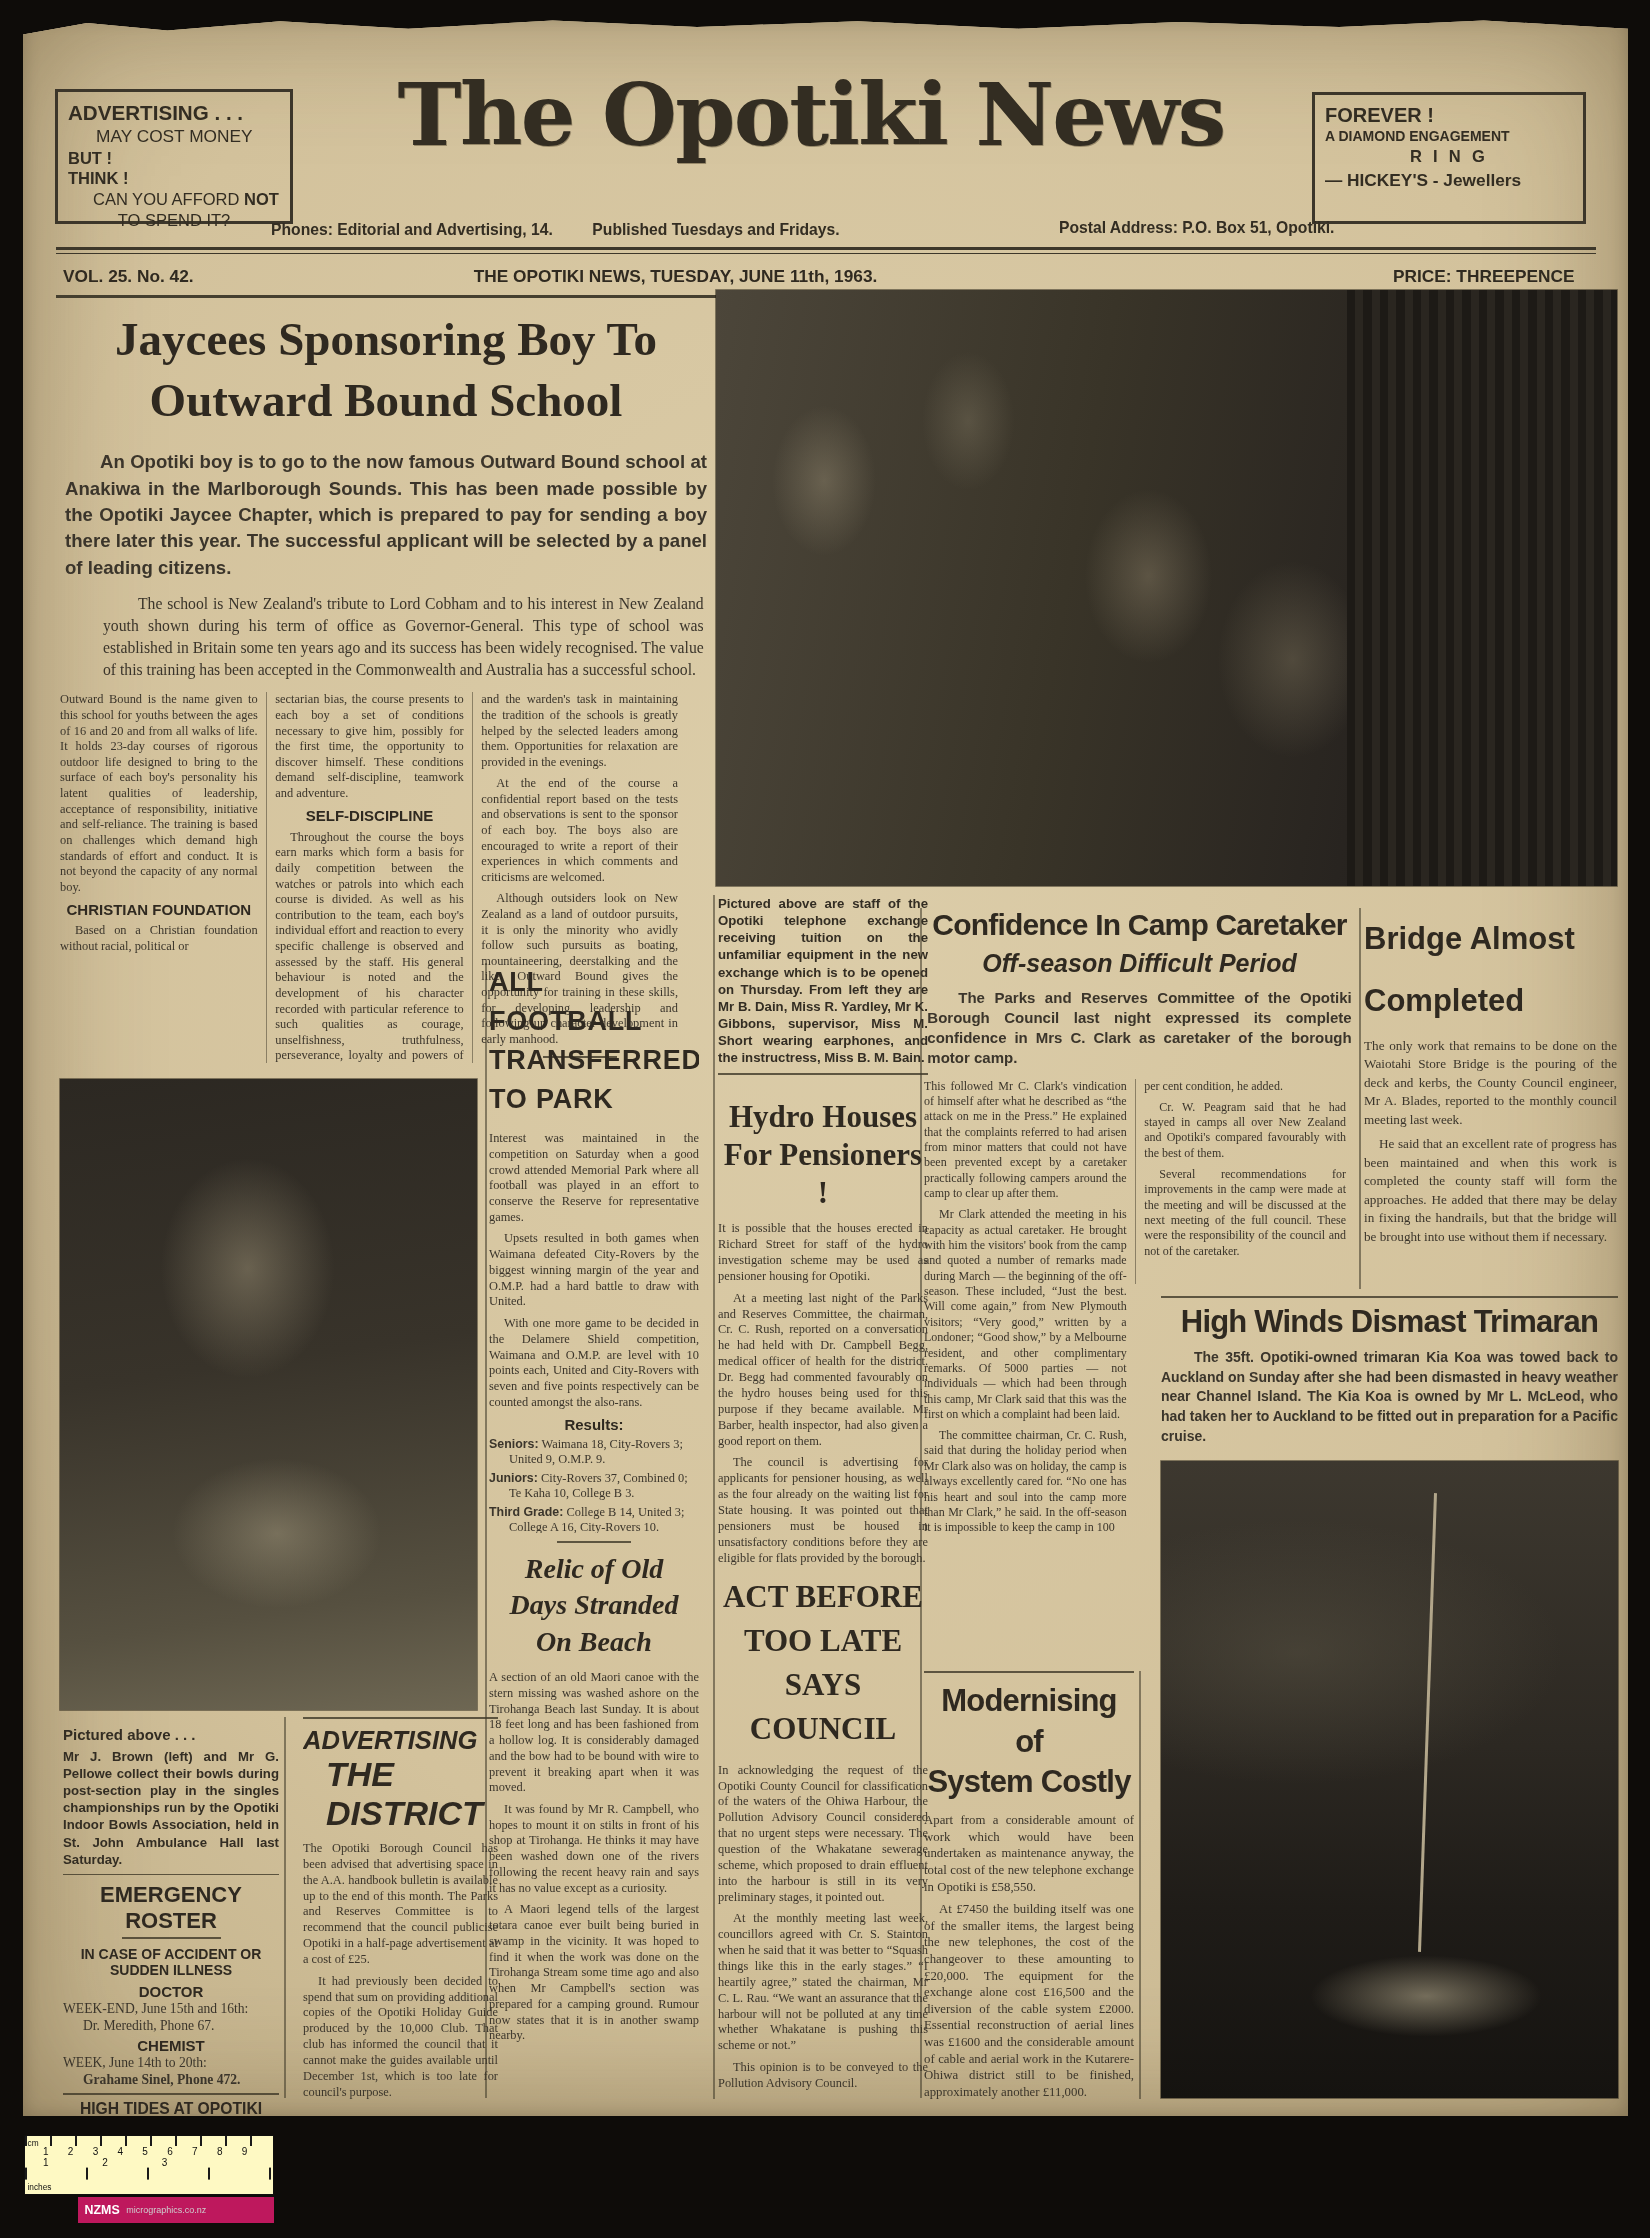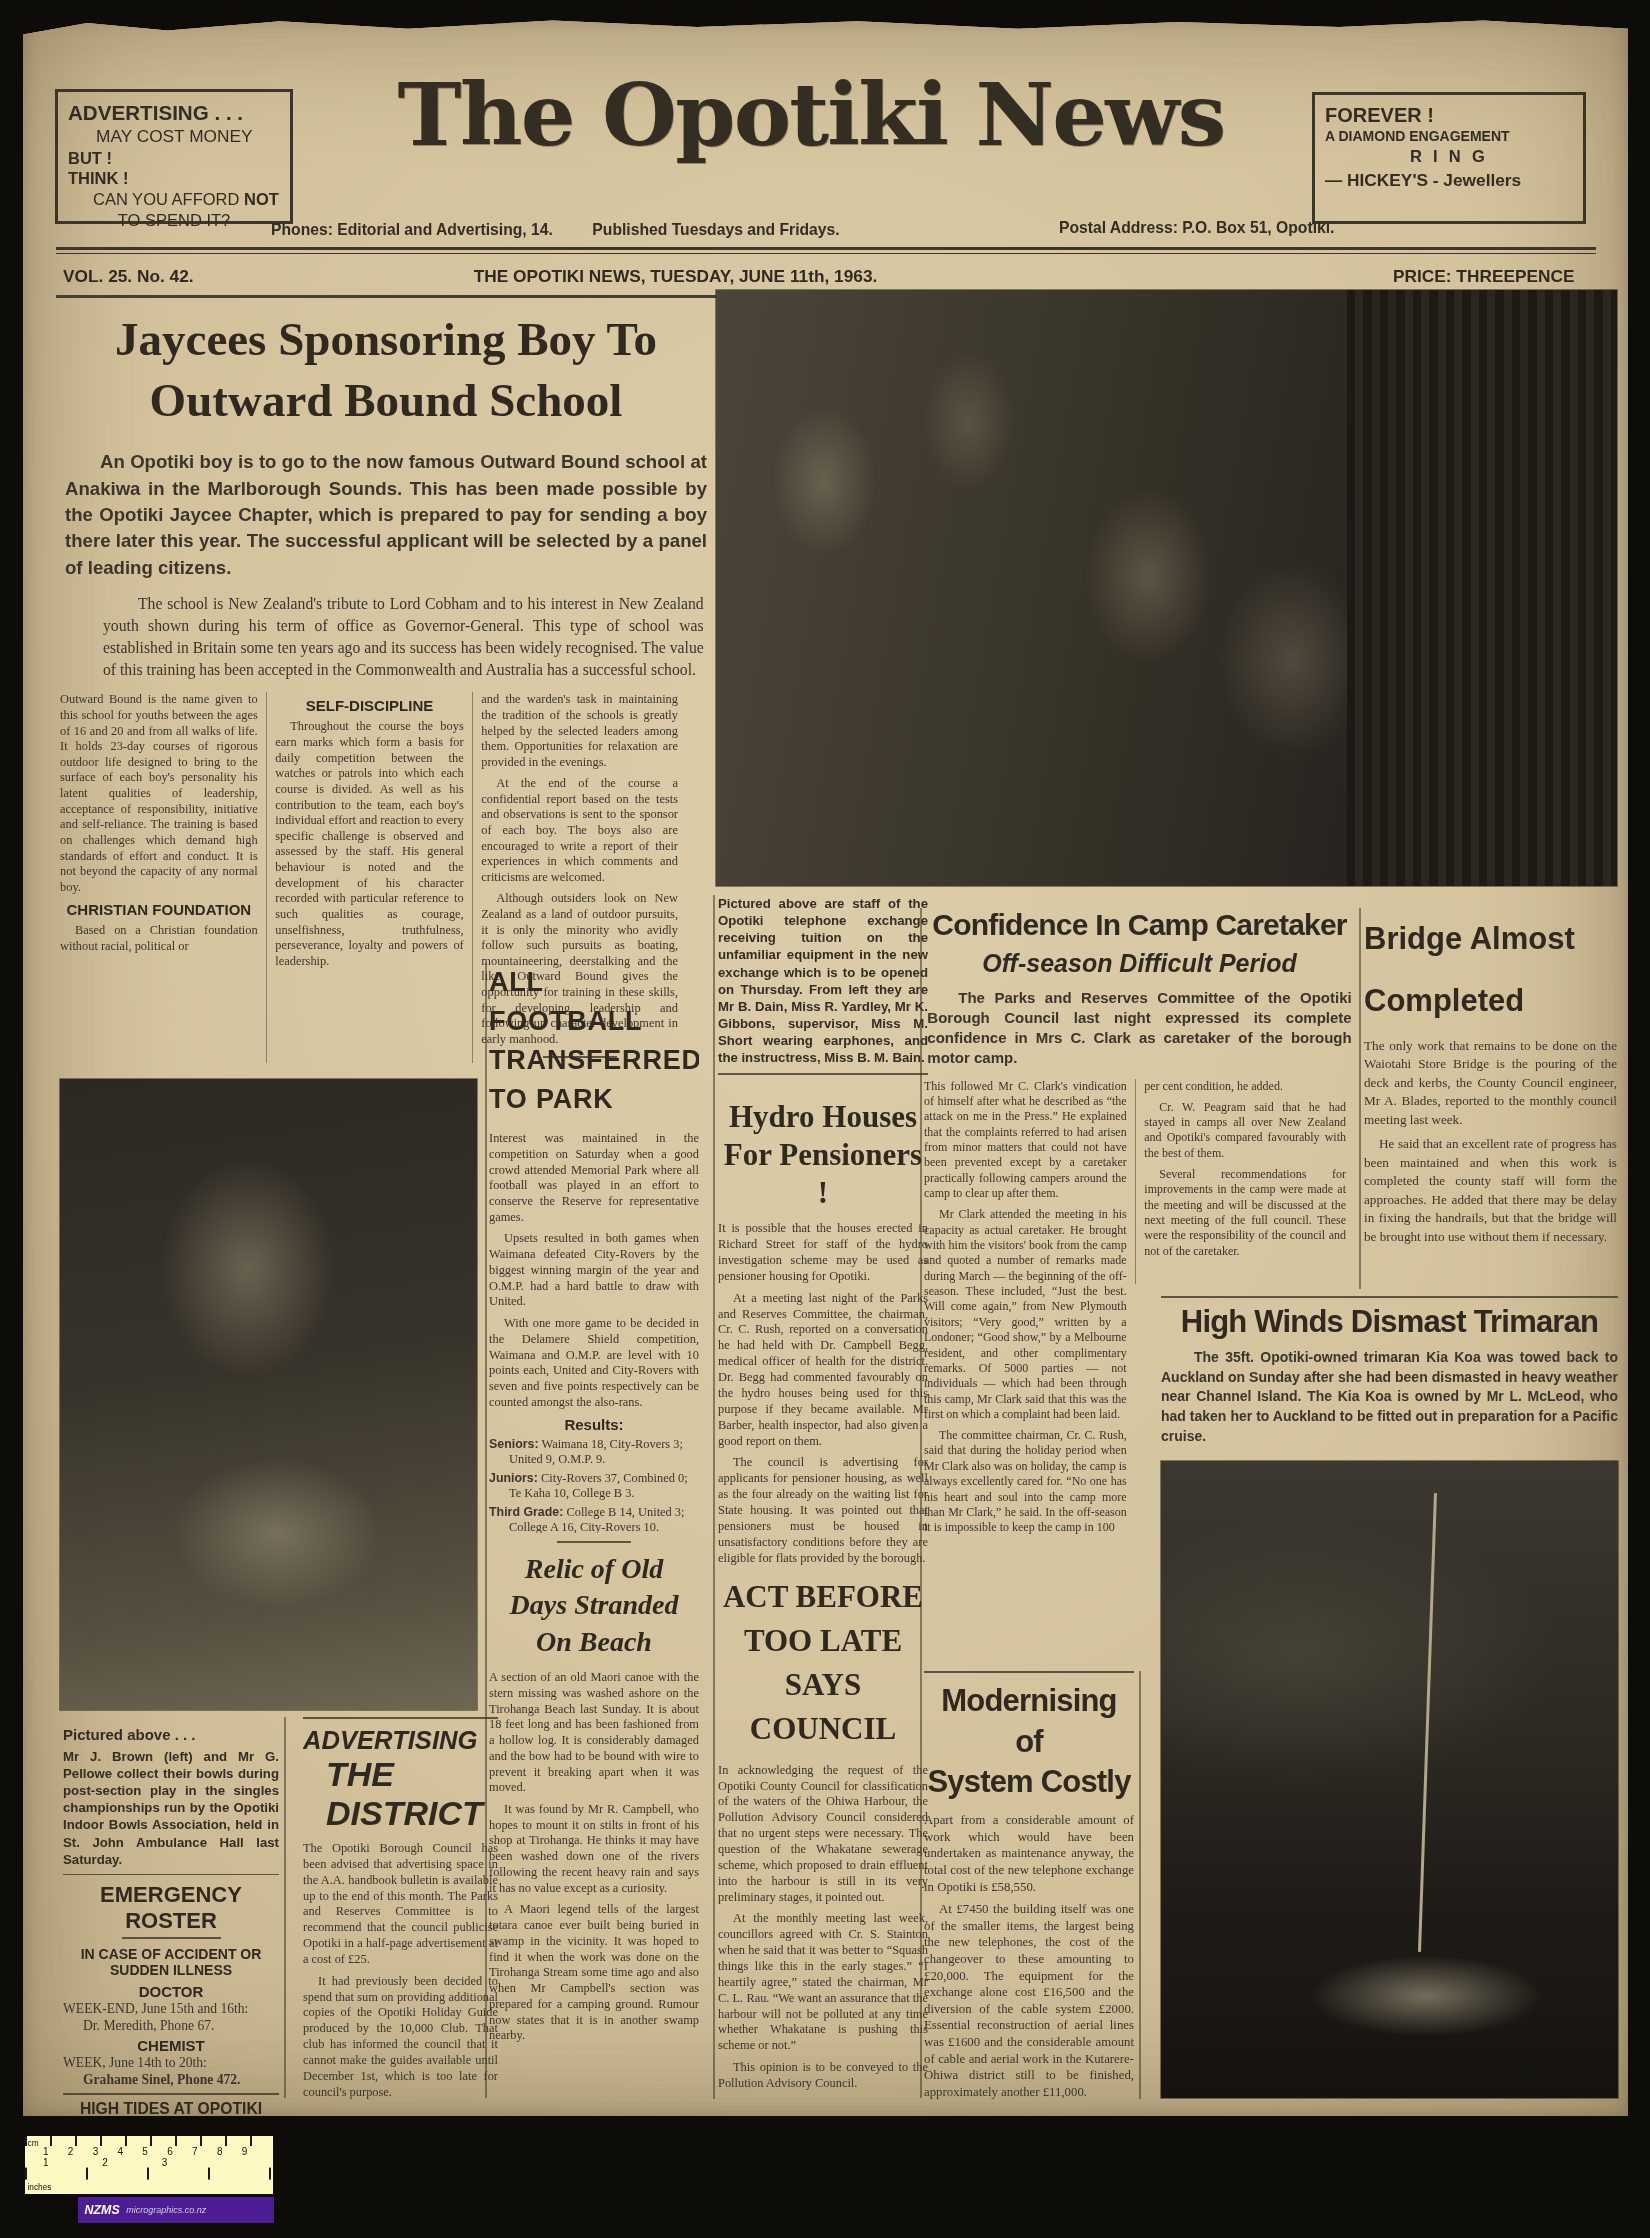--- a/index.html
+++ b/index.html
@@ -65,22 +65,22 @@
 
   
   .ruler { position:absolute; left:25px; top:2136px; width:248px; height:58px; background:#fef9c3;
            box-shadow:0 0 0 0.8px #111; }
   .cm-ticks { height:10px; background:repeating-linear-gradient(90deg,#1a1a1a 0 1.7px, transparent 1.7px 25px); }
   .inch-ticks { height:11.6px; background:repeating-linear-gradient(90deg,#1a1a1a 0 1.7px, transparent 1.7px 61px); }
   .ruler-nums { font-family:"Liberation Sans",sans-serif; font-size:10px; color:#111; text-align:left; padding-left:18px; }
   .cm-nums { word-spacing:16.5px; }
   .inch-nums { word-spacing:51px; }
   .ruler-label { position:absolute; left:2.5px; font-size:8.3px; font-family:"Liberation Sans",sans-serif; color:#111; }
-  .brand-bar { position:absolute; left:78px; top:2197px; width:196px; height:26.4px; background:#4c1d95;
-               display:flex; align-items:center; gap:6.6px; padding:0 6.6px;font-style:italic; }
+  .brand-bar { position:absolute; left:78px; top:2197px; width:196px; height:26.4px; background:#be185d;
+               display:flex; align-items:center; gap:6.6px; padding:0 6.6px; }
   .brand-nzms { color:#fff; font-family:"Liberation Sans",sans-serif; font-weight:bold; font-size:12.4px; }
   .brand-site { color:#cfcfcf; font-family:"Liberation Sans",sans-serif; font-size:9px; }
 </style>
 </head>
 <body>
 
 <div class="paper">
 
   <div class="abs adbox" style="left:32px; top:71px; width:238px; height:135px;">
     <div style="font-size:20.6px;">ADVERTISING . . .</div>
@@ -117,20 +117,21 @@
 Outward Bound School</h1>
     <p class="lead-sans just" style="font-size:18.6px; line-height:1.42; margin:0 5px 11.6px; text-indent:35px;">An Opotiki boy is to go to the now famous Outward Bound school at Anakiwa in the Marlborough Sounds. This has been made possible by the Opotiki Jaycee Chapter, which is prepared to pay for sending a boy there later this year. The successful applicant will be selected by a panel of leading citizens.</p>
     <p class="just" style="font-size:15.7px; line-height:1.4; margin:0 8.3px 11.6px 43px; text-indent:35px;">The school is New Zealand's tribute to Lord Cobham and to his interest in New Zealand youth shown during his term of office as Governor-General. This type of school was established in Britain some ten years ago and its success has been widely recognised. The value of this training has been accepted in the Commonwealth and Australia has a successful school.</p>
     <div style="display:flex; height:371px; overflow:hidden;">
       <div class="just" style="width:206px; font-size:12.4px; line-height:1.26; padding-right:8.3px;">
         <p class="bp nofirst">Outward Bound is the name given to this school for youths between the ages of 16 and 20 and from all walks of life. It holds 23-day courses of rigorous outdoor life designed to bring to the surface of each boy's personality his latent qualities of leadership, acceptance of responsibility, initiative and self-reliance. The training is based on challenges which demand high standards of effort and conduct. It is not beyond the capacity of any normal boy.</p>
         <div class="colsub">CHRISTIAN FOUNDATION</div>
         <p class="bp">Based on a Christian foundation without racial, political or</p>
       </div>
       <div class="just" style="width:206px; font-size:12.4px; line-height:1.26; padding:0 8.3px; border-left:1.7px solid rgba(62,56,40,.5);">
+        <p class="bp nofirst">sectarian bias, the course presents to each boy a set of conditions necessary to give him, possibly for the first time, the opportunity to discover himself. These conditions demand self-discipline, teamwork and adventure.</p>
         <div class="colsub">SELF-DISCIPLINE</div>
         <p class="bp">Throughout the course the boys earn marks which form a basis for daily competition between the watches or patrols into which each course is divided. As well as his contribution to the team, each boy's individual effort and reaction to every specific challenge is observed and assessed by the staff. His general behaviour is noted and the development of his character recorded with particular reference to such qualities as courage, unselfishness, truthfulness, perseverance, loyalty and powers of leadership.</p>
 
       </div>
       <div class="just" style="width:206px; font-size:12.4px; line-height:1.26; padding-left:8.3px; border-left:1.7px solid rgba(62,56,40,.5);">
         <p class="bp nofirst">and the warden's task in maintaining the tradition of the schools is greatly helped by the selected leaders among them. Opportunities for relaxation are provided in the evenings.</p>
         <p class="bp">At the end of the course a confidential report based on the tests and observations is sent to the sponsor of each boy. The boys also are encouraged to write a report of their experiences in which comments and criticisms are welcomed.</p>
         <p class="bp">Although outsiders look on New Zealand as a land of outdoor pursuits, it is only the minority who avidly follow such pursuits as boating, mountaineering, deerstalking and the like. Outward Bound gives the opportunity for training in these skills, for developing leadership and following up character development in early manhood.</p>
         <div class="short-div"></div>
       </div>

